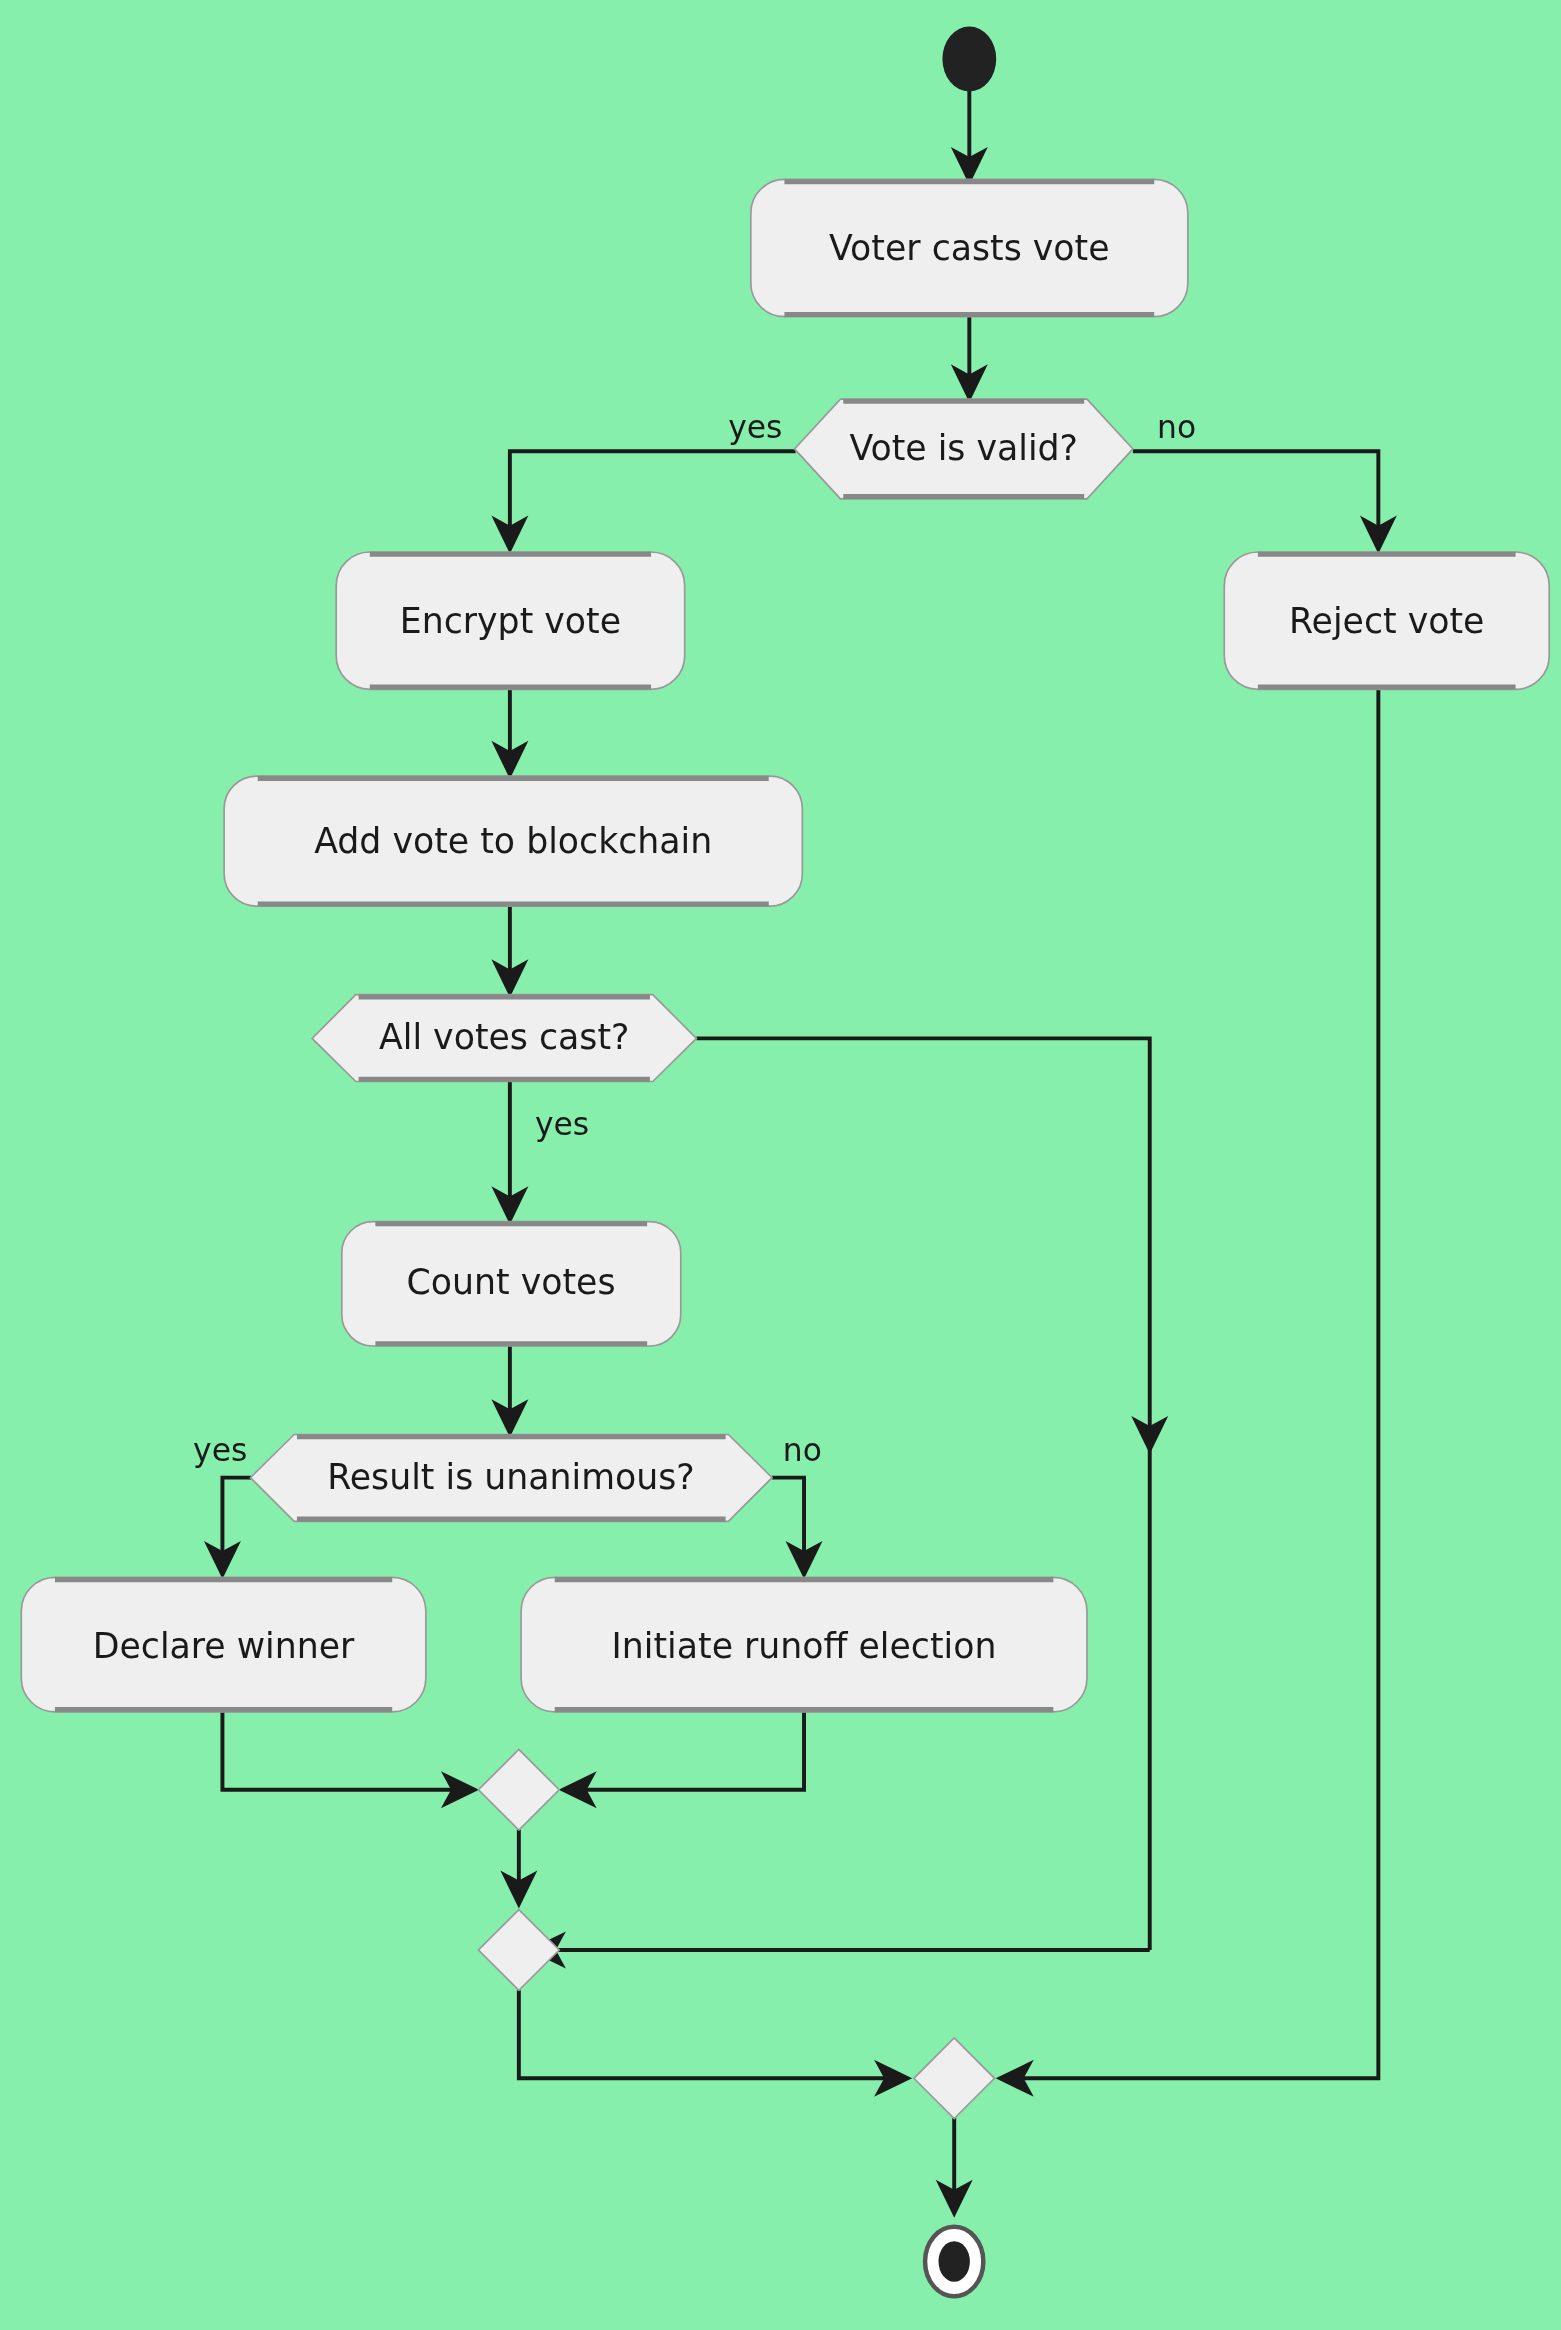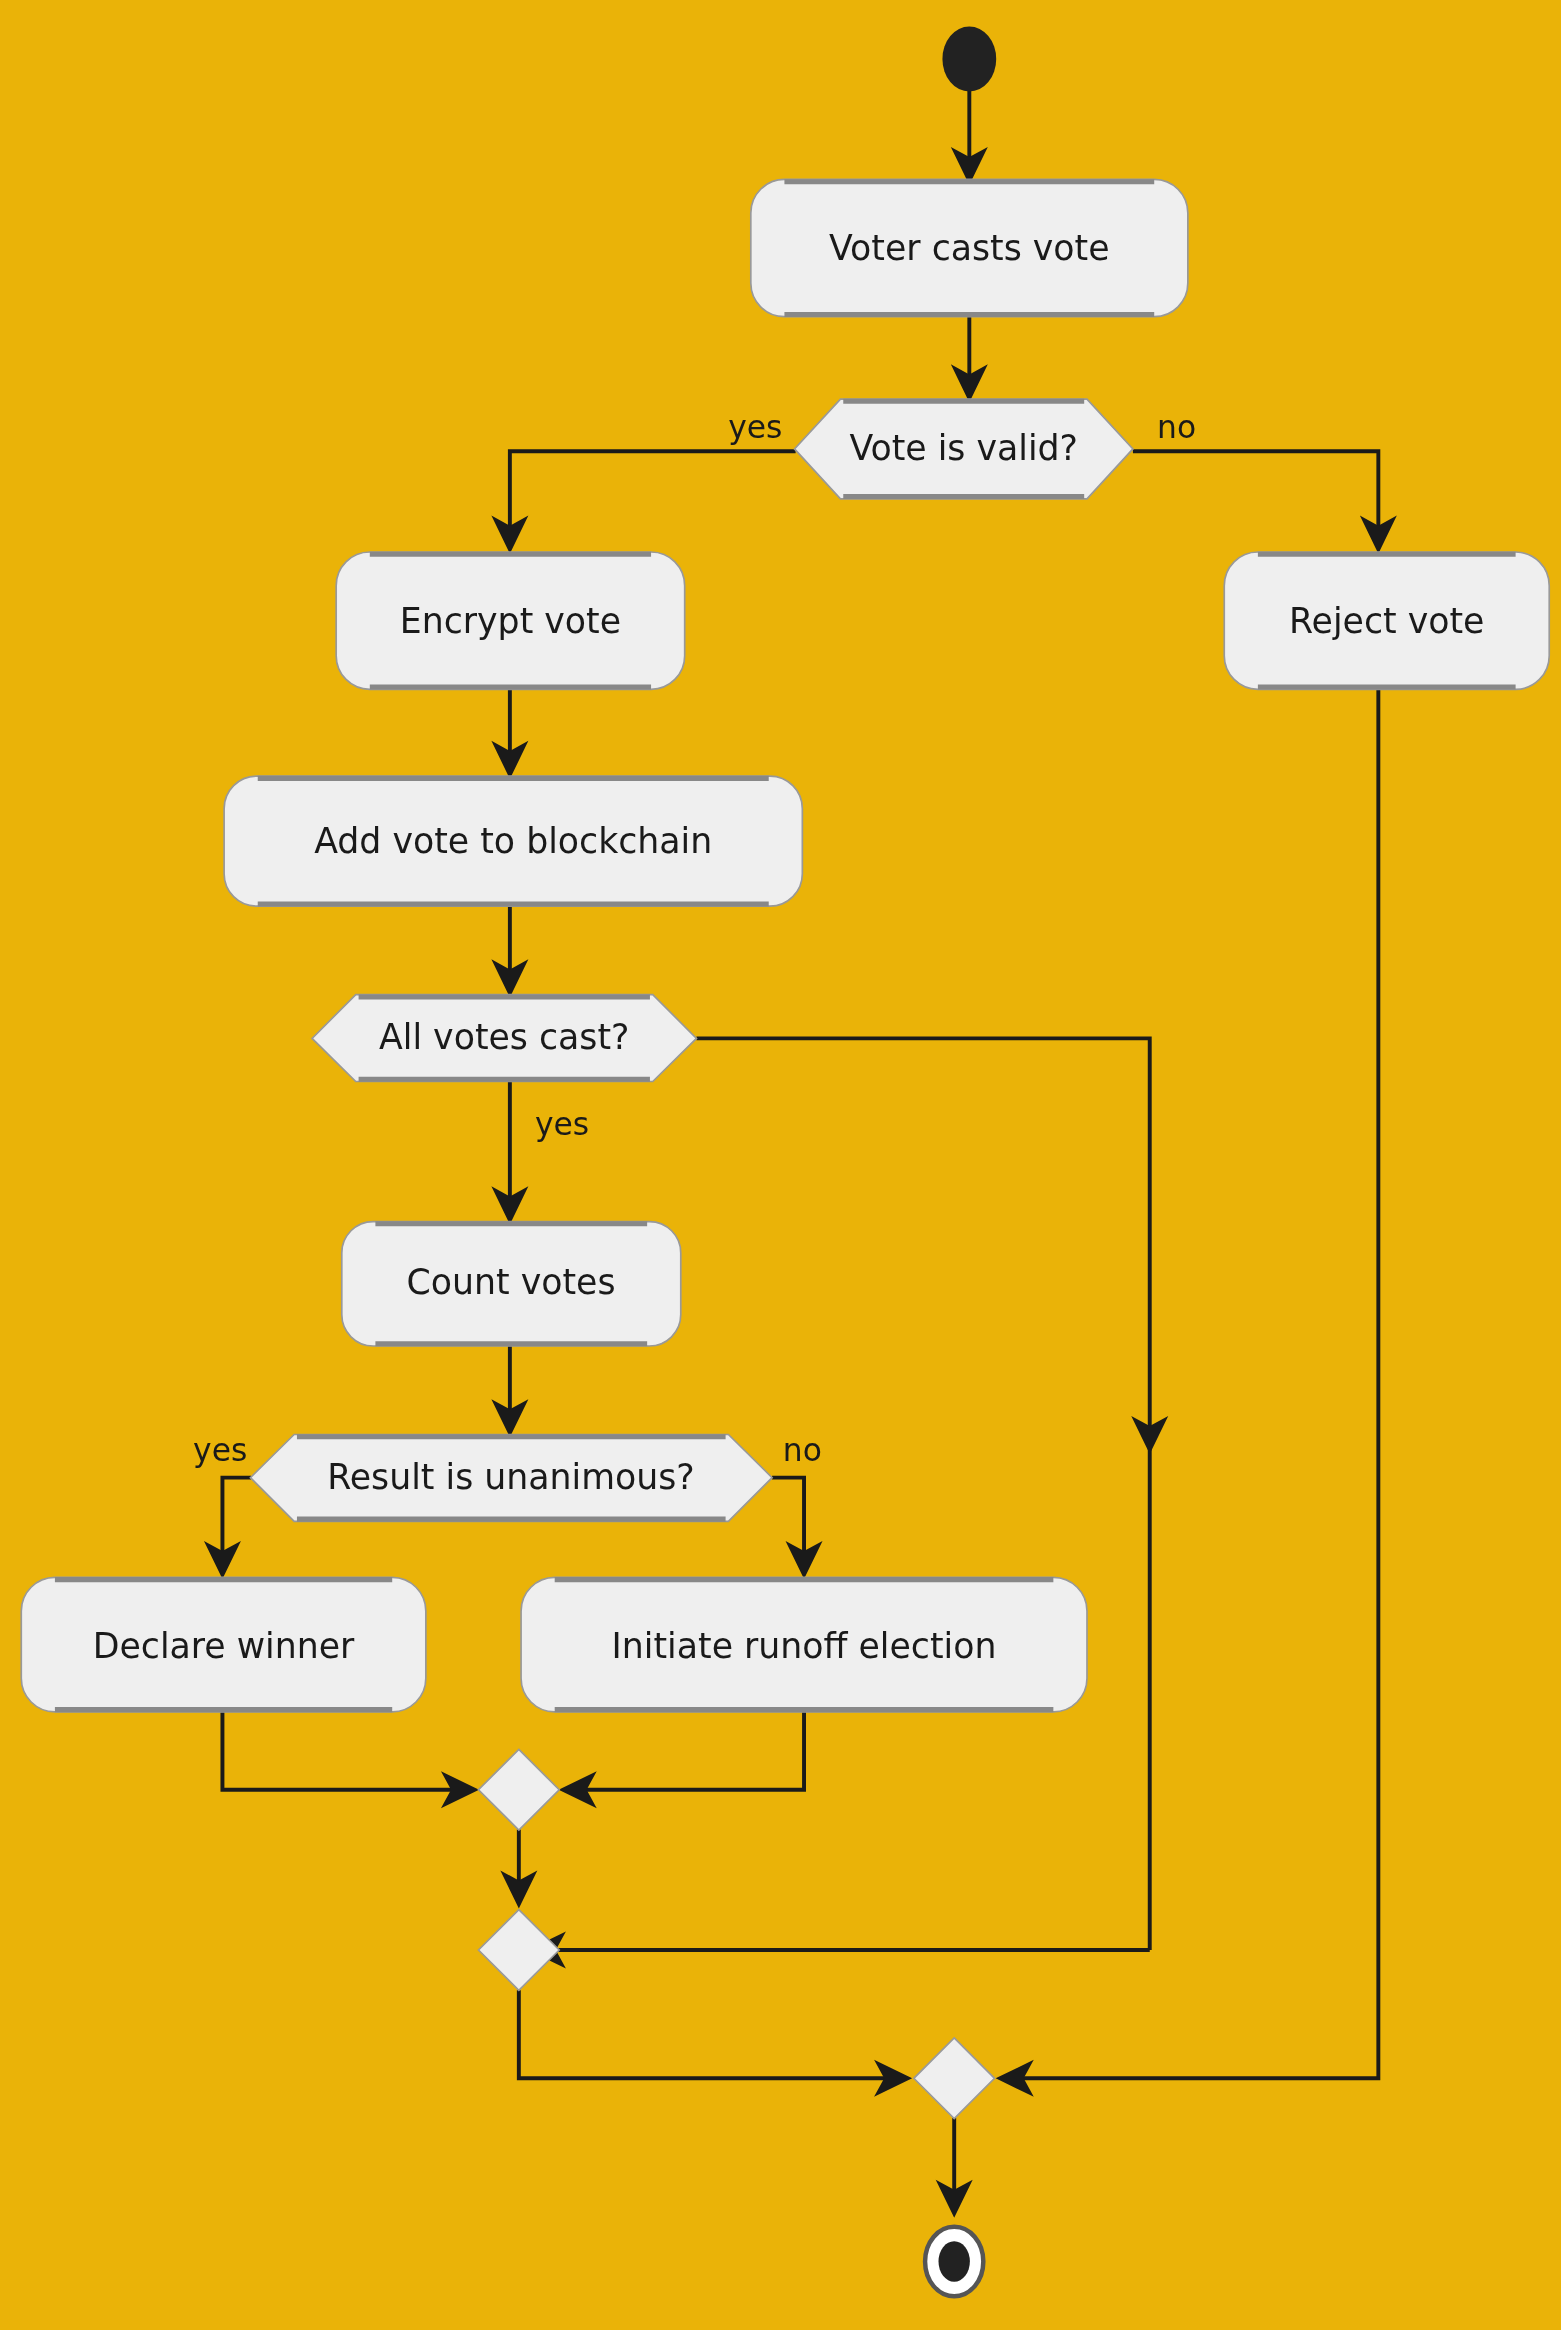--- a/index.html
+++ b/index.html
@@ -11,21 +11,21 @@
   body {
     width: 1561px;
     height: 2330px;
     font-family: "DejaVu Sans", sans-serif;
     overflow: hidden;
   }
   #diagram-root {
     position: relative;
     width: 1561px;
     height: 2330px;
-    background: #eab308;
+    background: #86efac;
   }
   svg#activity-svg {
     display: block;
     width: 1561px;
     height: 2330px;
   }
   .node-shape {
     fill: #EFEFEF;
     stroke: #999999;
     stroke-width: 3;

